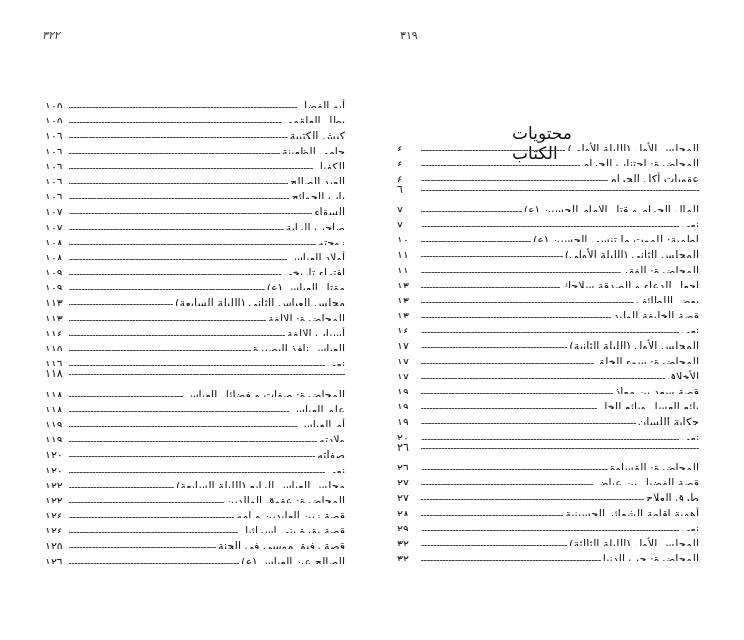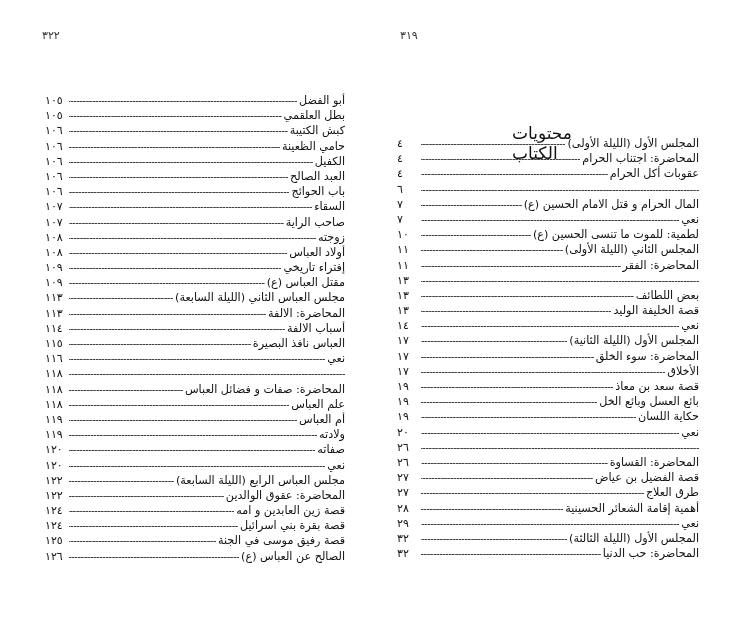--- a/index.html
+++ b/index.html
@@ -2,30 +2,30 @@
 <html><head>
 <meta charset="utf-8">
 <style>
   html, body { margin:0; padding:0; background:#ffffff; }
   body { width:744px; height:640px; position:relative; overflow:hidden;
          font-family:"DejaVu Sans", sans-serif; color:#111; }
   .page { position:absolute; top:0; height:640px; }
   .page-left { left:0; width:372px; }
   .page-right { left:372px; width:372px; }
   .page-num { position:absolute; top:29px; font-size:11px; color:#333; direction:rtl; }
-  .page-left .page-num { left:42px; }
+  .page-left .page-num { left:42px;font-style:italic; }
   .page-right .page-num { left:28px; }
   .toc-title { position:absolute; top:123px; left:140px; width:90px; text-align:left;
                font-size:17px; font-weight:normal; direction:rtl; }
   .toc { position:absolute; direction:rtl; margin:0; padding:0; list-style:none; }
   .page-left .toc { top:93px; right:27px; width:300px; }
   .page-right .toc { top:136px; right:45px; width:302px; }
   .toc-row { display:flex; flex-direction:row; align-items:baseline; height:15.2px;
              line-height:15.2px; font-size:11.2px; white-space:nowrap; overflow:hidden; }
-  .toc-label { flex:0 0 auto; padding-left:2px; }
+  .toc-label { flex:0 0 auto; padding-left:2px;margin-top:6px; }
   .toc-leader { flex:1 1 auto; overflow:hidden; color:#222; letter-spacing:-0.5px;
                 font-size:10px; height:15.2px; }
   .toc-leader::before { content:"------------------------------------------------------------------------------------------------------------------------------------------------"; }
   .toc-page { flex:0 0 auto; min-width:22px; text-align:left; padding-right:2px; font-size:11px; }
 </style>
 </head>
 <body>
 
 <div class="page page-left">
   <div class="page-num">٣٢٢</div>
@@ -229,20 +229,21 @@
         <span class="toc-label">المجلس الثاني (الليلة الأولى)</span>
         <span class="toc-leader"></span>
         <span class="toc-page">١١</span>
       </li>
       <li class="toc-row">
         <span class="toc-label">المحاضرة: الفقر</span>
         <span class="toc-leader"></span>
         <span class="toc-page">١١</span>
       </li>
       <li class="toc-row">
+        <span class="toc-label">اجعل الدعاء و الصدقة سلاحك</span>
         <span class="toc-leader"></span>
         <span class="toc-page">١٣</span>
       </li>
       <li class="toc-row">
         <span class="toc-label">بعض اللطائف</span>
         <span class="toc-leader"></span>
         <span class="toc-page">١٣</span>
       </li>
       <li class="toc-row">
         <span class="toc-label">قصة الخليفة الوليد</span>

